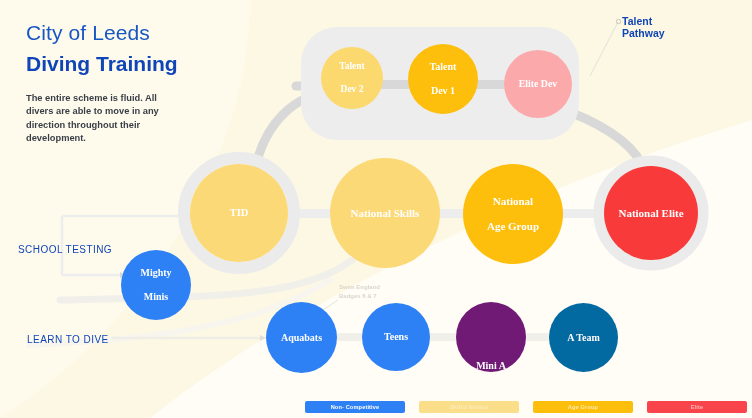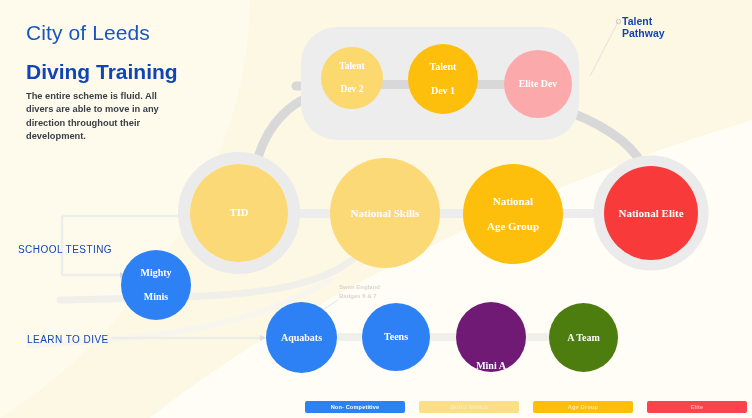--- a/index.html
+++ b/index.html
@@ -9,22 +9,22 @@
     background:#FFFDF6;
     position:relative;
   }
   #stage{position:absolute;inset:0;width:596px;height:418px;}
   .bg-svg{position:absolute;left:0;top:0;width:752px;height:418px;}
   .layer{position:absolute;left:0;top:0;width:752px;height:418px;}
 
   
   .title-block{position:absolute;left:26px;top:20px;width:220px;}
   .t-light{font-size:21px;color:#1856C4;font-weight:400;letter-spacing:.1px;line-height:1.25;}
-  .t-bold{font-size:21px;color:#1045B8;font-weight:700;line-height:1.32;margin-top:12px;}
-  .t-body{font-size:9.3px;color:#3A3F47;line-height:1.45;margin-top:4px;font-weight:600;width:148px;}
+  .t-bold{font-size:21px;color:#1045B8;font-weight:700;line-height:1.32;margin-top:4px;}
+  .t-body{font-size:9.3px;color:#3A3F47;line-height:1.45;margin-top:14px;font-weight:600;width:148px;}
 
   
   .side-label{position:absolute;font-size:10px;font-weight:400;color:#1045B8;letter-spacing:.45px;}
   #lbl-school{left:18px;top:244px;}
   #lbl-learn{left:27px;top:334px;}
 
   
   .callout{position:absolute;font-size:10.5px;font-weight:700;color:#1045B8;left:622px;top:15px;}
 
   
@@ -154,21 +154,21 @@
   </div>
 
   <div class="node" style="left: 362px; top: 303px; width: 68px; height: 68px; font-size: 10px; background: rgb(46, 129, 244);">
     <span>Teens</span>
   </div>
 
   <div class="node" style="left: 456px; top: 302px; width: 70px; height: 70px; font-size: 10px; background: #701a75; align-items: flex-end;">
     <span>Mini A</span>
   </div>
 
-  <div class="node" style="left: 549px; top: 303px; width: 69px; height: 69px; font-size: 10px; background: #4d7c0f;">
+  <div class="node" style="left: 549px; top: 303px; width: 69px; height: 69px; font-size: 10px; background: #0369a1;">
     <span>A Team</span>
   </div>
 
   <div class="legend">
     <div class="legend-item li-0" style="background: rgb(46, 129, 244);">Non- Competitive</div>
     <div class="legend-item li-1" style="background: rgb(251, 222, 138);">Skills/ Novice</div>
     <div class="legend-item li-2" style="background: rgb(253, 190, 12);">Age Group</div>
     <div class="legend-item li-3" style="background: rgb(248, 68, 74);">Elite</div>
   </div>
 

